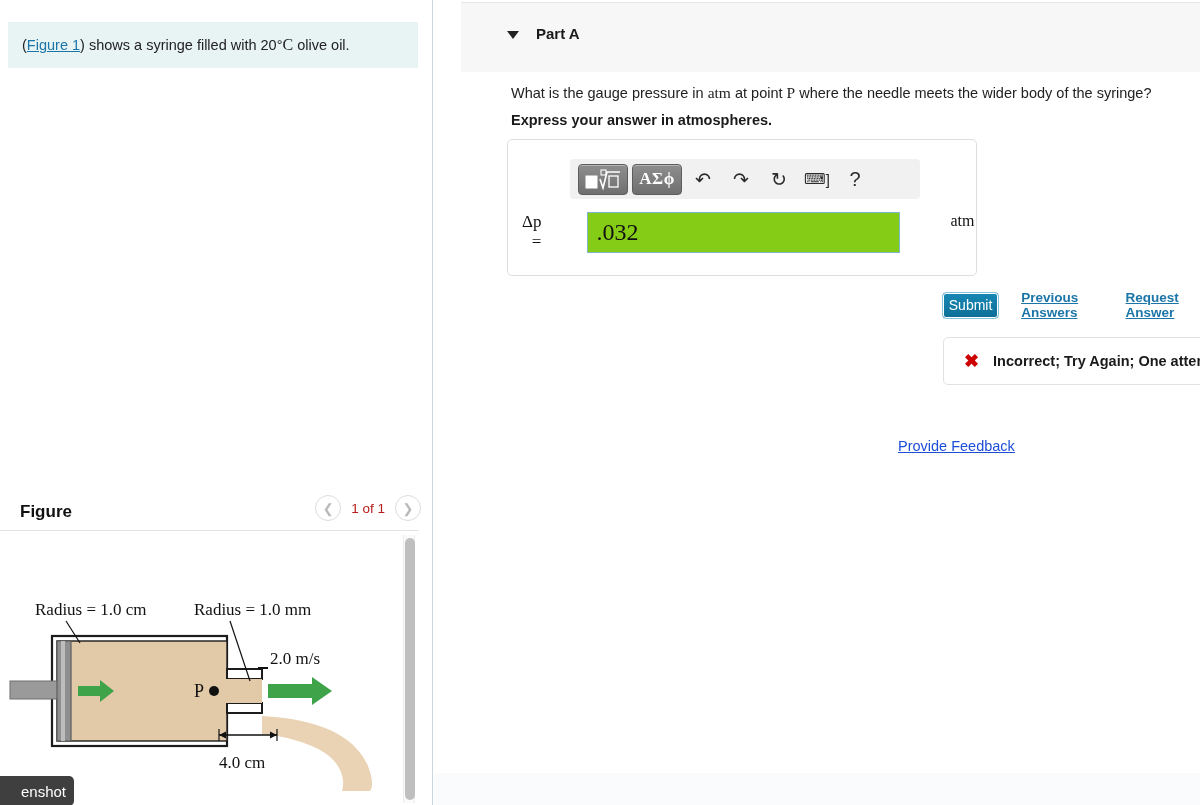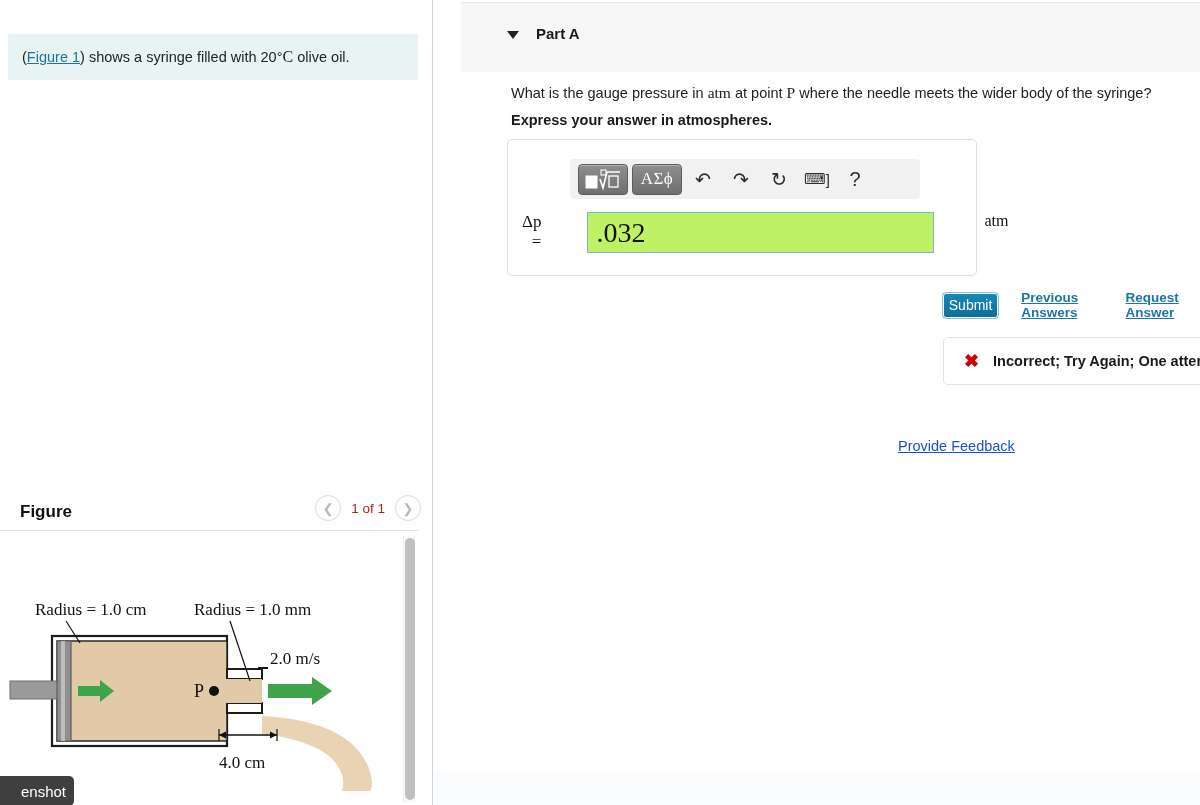--- a/index.html
+++ b/index.html
@@ -14,21 +14,20 @@
 
   
   .left-panel {
     position: absolute; left: 0; top: 0; width: 433px; height: 805px;
     background: #fff; border-right: 1px solid #c9d6e0;
   }
   .intro-box {
     position: absolute; left: 8px; top: 22px; width: 410px; height: 46px;
     background: #e8f4f4; display: flex; align-items: center;
     padding-left: 14px;
-    margin-top: 12px;
   }
   .intro-text {
     font-size: 14.5px; color: #222; line-height: 1.35;
     font-family: "Liberation Sans", sans-serif;
   }
   .intro-text .fig-link { color: #1b75a8; text-decoration: underline; }
   .intro-text .serif { font-family: "Liberation Serif", serif; font-size: 16px; }
 
   
   .figure-header {
@@ -111,39 +110,39 @@
     display: flex; align-items: center; padding-left: 8px; gap: 4px;
   }
   .mj-btn {
     width: 50px; height: 31px; border-radius: 4px;
     background: linear-gradient(#8e8e8e, #6f6f6f);
     border: 1px solid #5d5d5d;
     display: flex; align-items: center; justify-content: center;
     color: #fff; cursor: pointer;
     box-shadow: inset 0 1px 0 rgba(255,255,255,.35);
   }
-  .mj-btn.greek { font-family: "Liberation Serif", serif; font-size: 17px; letter-spacing:.5px;}
+  .mj-btn.greek { font-family: "Liberation Serif", serif; font-size: 17px; letter-spacing:.5px;font-weight:bold;}
   .mj-ico {
     width: 34px; height: 30px; display: flex; align-items: center; justify-content: center;
     color: #2b2b2b; font-size: 19px; cursor: pointer;
   }
   .mj-ico.small { font-size: 15px; }
   .mj-ico.qmark { font-size: 20px; }
 
   .eq-row {
     position: absolute; left: 14px; top: 72px; width: 440px;
     display: flex; align-items: flex-start; gap: 36px;
   }
   .eq-label {
     width: 54px; text-align: right; margin-right: 10px;
     font-family: "Liberation Serif", serif; font-size: 17px; color: #111;
   }
   .ans-input {
-    width: 347px; height: 41px; border: 1px solid #7fb6c9; background: #bef264;
-    font-family: "Liberation Serif", serif; font-size: 28px; color: #111;
+    width: 347px; height: 41px; border: 1px solid #7fb6c9; background: #84cc16;
+    font-family: "Liberation Serif", serif; font-size: 24px; color: #111;
     padding: 0 8px; outline: none;
   }
   .eq-unit {
     margin-left: 14px; font-family: "Liberation Serif", serif; font-size: 16px; color: #111;
   }
 
   
   .submit-row {
     position: absolute; left: 508px; top: 290px;
     display: flex; align-items: center;

